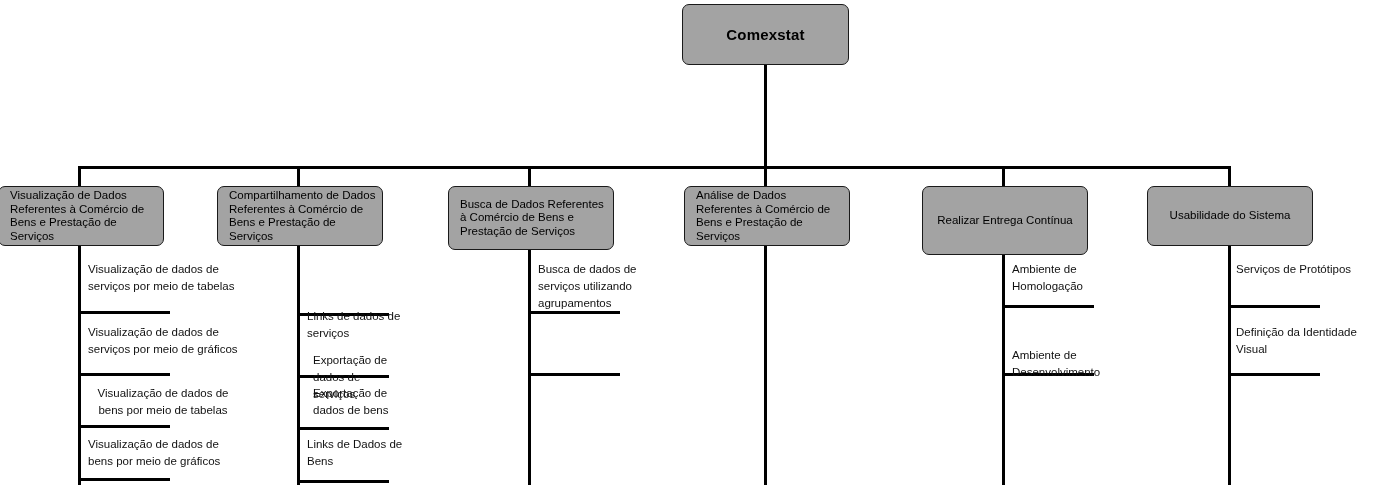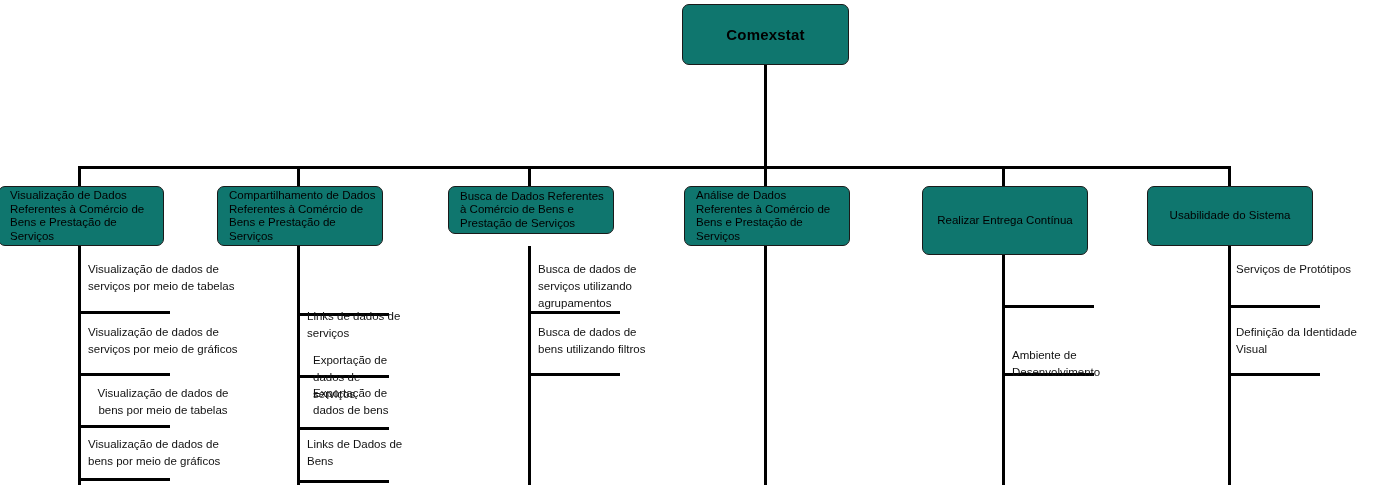--- a/index.html
+++ b/index.html
@@ -13,21 +13,21 @@
   #canvas {
     position: relative;
     width: 1384px;
     height: 485px;
     background: #ffffff;
     overflow: hidden;
   }
   .node-box {
     position: absolute;
     box-sizing: border-box;
-    background: #0f766e;
+    background: #a3a3a3;
     border: 1px solid #1a1a1a;
     border-radius: 7px;
     display: flex;
     align-items: center;
     color: #000000;
     z-index: 3;
   }
   .root-box {
     justify-content: center;
     text-align: center;
@@ -88,21 +88,21 @@
   <div class="conn v" style="left:1228px; top:166px; height:21px;"></div>
 
   <div class="node-box l2-box" style="left:-2px; top:186px; width:166px; height:60px;">
     <span class="node-label">Visualização de Dados Referentes à Comércio de Bens e Prestação de Serviços</span>
   </div>
 
   <div class="node-box l2-box" style="left:217px; top:186px; width:166px; height:60px;">
     <span class="node-label">Compartilhamento de Dados Referentes à Comércio de Bens e Prestação de Serviços</span>
   </div>
 
-  <div class="node-box l2-box" style="left:448px; top:186px; width:166px; height:48px;">
+  <div class="node-box l2-box" style="left:448px; top:186px; width:166px; height:64px;">
     <span class="node-label">Busca de Dados Referentes à Comércio de Bens e Prestação de Serviços</span>
   </div>
 
   <div class="node-box l2-box" style="left:684px; top:186px; width:166px; height:60px;">
     <span class="node-label">Análise de Dados Referentes à Comércio de Bens e Prestação de Serviços</span>
   </div>
 
   <div class="node-box l2-box centered" style="left:922px; top:186px; width:166px; height:69px;">
     <span class="node-label">Realizar Entrega Contínua</span>
   </div>
@@ -127,26 +127,26 @@
   <div class="leaf indented" style="left:313px; top:324px; width:92px;margin-top:28px;">Exportação de dados de serviços</div>
   <div class="conn h" style="left:297px; top:375px; width:92px;"></div>
   <div class="leaf indented" style="left:313px; top:385px; width:95px;">Exportação de dados de bens</div>
   <div class="conn h" style="left:297px; top:427px; width:92px;"></div>
   <div class="leaf" style="left:307px; top:436px; width:100px;">Links de Dados de Bens</div>
   <div class="conn h" style="left:297px; top:480px; width:92px;"></div>
 
   <div class="conn v" style="left:528px; top:246px; height:239px;"></div>
   <div class="leaf" style="left:538px; top:261px; width:125px;">Busca de dados de serviços utilizando agrupamentos</div>
   <div class="conn h" style="left:528px; top:311px; width:92px;"></div>
-  <div class="leaf" style="left:538px; top:324px; width:112px;">Busca de dados de bens utilizando filtros</div>
   <div class="conn h" style="left:528px; top:373px; width:92px;"></div>
 
   <div class="conn v" style="left:764px; top:246px; height:239px;"></div>
 
   <div class="conn v" style="left:1002px; top:246px; height:239px;"></div>
+  <div class="leaf" style="left:1012px; top:261px; width:105px;">Ambiente de Homologação</div>
   <div class="conn h" style="left:1002px; top:305px; width:92px;"></div>
   <div class="leaf" style="left:1012px; top:324px; width:125px;margin-top:23px;">Ambiente de Desenvolvimento</div>
   <div class="conn h" style="left:1002px; top:373px; width:92px;"></div>
 
   <div class="conn v" style="left:1228px; top:246px; height:239px;"></div>
   <div class="leaf" style="left:1236px; top:261px; width:140px;">Serviços de Protótipos</div>
   <div class="conn h" style="left:1228px; top:305px; width:92px;"></div>
   <div class="leaf" style="left:1236px; top:324px; width:135px;">Definição da Identidade Visual</div>
   <div class="conn h" style="left:1228px; top:373px; width:92px;"></div>
 

